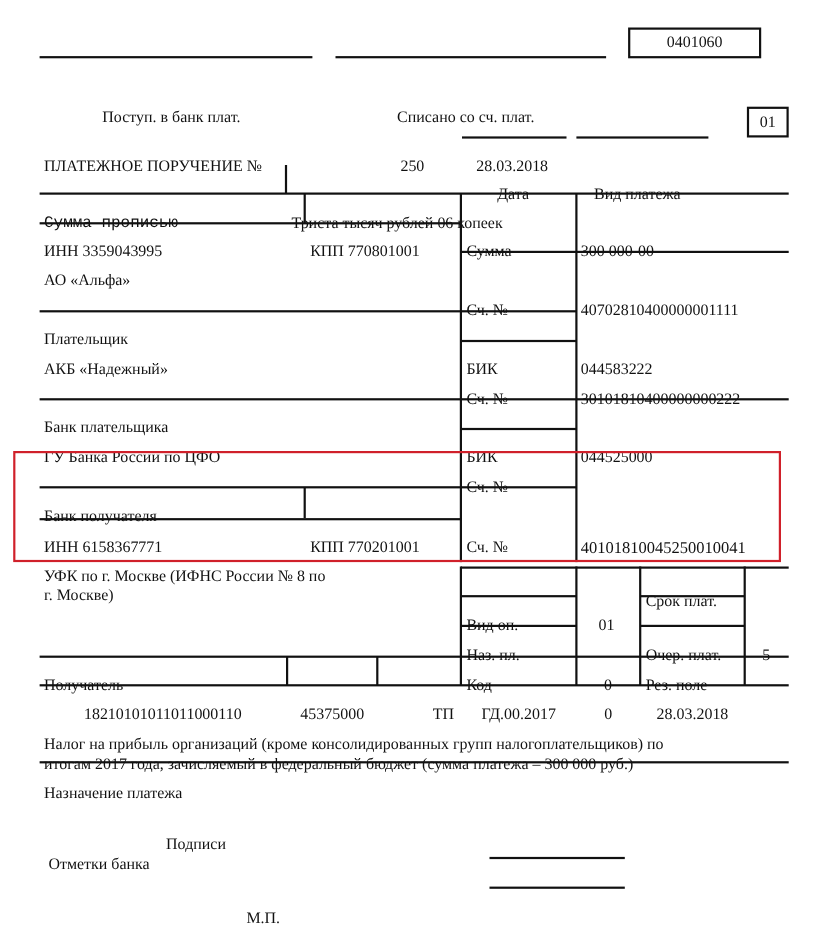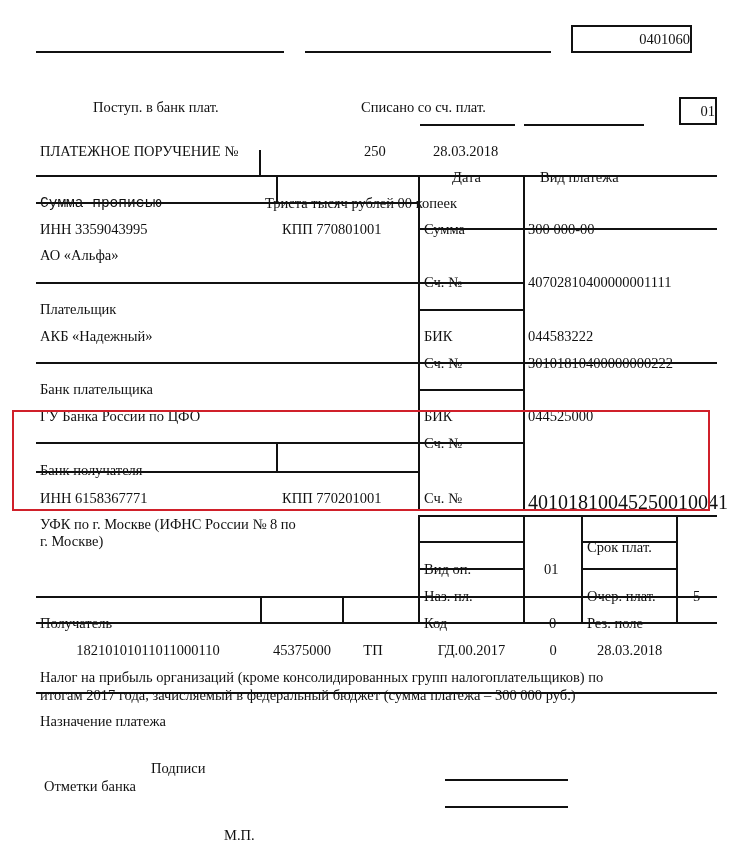--- a/index.html
+++ b/index.html
@@ -2,21 +2,21 @@
 <html><head>
 <meta charset="utf-8">
 <style>
   html, body { margin:0; padding:0; background:#ffffff; }
   body { width:750px; height:842px; position:relative; overflow:hidden;
          font-family:"Liberation Serif", "DejaVu Serif", serif; font-size:14.5px; color:#111; }
   .t { position:absolute; white-space:nowrap; line-height:1;margin-top:40px; }
   .hl { position:absolute; height:0; border-top:2px solid #111; }
   .vl { position:absolute; width:0; border-left:2px solid #111; }
   .box { position:absolute; border:2px solid #111; box-sizing:border-box;
-         display:flex; align-items:center; justify-content:flex-end; }
+         display:flex; align-items:center; justify-content:center; }
   .hilite { position:absolute; border:2px solid #d0202a; box-sizing:border-box; }
   .c { text-align:center; }
 </style>
 </head>
 <body>
 
 <div class="hl" style="left:36px;top:51px;width:248px;"></div>
 <div class="hl" style="left:305px;top:51px;width:246px;"></div>
 <div class="box" style="left:571px;top:25px;width:121px;height:28px;">
   <span>0401060</span>
@@ -30,21 +30,21 @@
 <div class="hl" style="left:420px;top:124px;width:95px;"></div>
 <div class="hl" style="left:524px;top:124px;width:120px;"></div>
 <span class="t" style="left:452px;top:130px;">Дата</span>
 <span class="t" style="left:540px;top:130px;">Вид платежа</span>
 <div class="box" style="left:679px;top:97px;width:38px;height:28px;">
   <span>01</span>
 </div>
 
 <span class="t" style="left:40px;top:156px;font-family:Liberation Mono, monospace;">Сумма прописью</span>
 <div class="vl" style="left:259px;top:150px;height:26px;"></div>
-<span class="t" style="left:265px;top:156px;">Триста тысяч рублей 00 копеек</span>
+<span class="t" style="left:265px;top:156px;">Триста тысяч рублей 06 копеек</span>
 <div class="hl" style="left:36px;top:175px;width:681px;"></div>
 
 <span class="t" style="left:40px;top:182px;">ИНН 3359043995</span>
 <div class="vl" style="left:276px;top:176px;height:27px;"></div>
 <span class="t" style="left:282px;top:182px;">КПП 770801001</span>
 <div class="hl" style="left:36px;top:202px;width:384px;"></div>
 <span class="t" style="left:40px;top:208px;">АО «Альфа»</span>
 <span class="t" style="left:40px;top:262px;">Плательщик</span>
 
 <div class="vl" style="left:418px;top:176px;height:335px;"></div>
@@ -71,21 +71,21 @@
 <span class="t" style="left:528px;top:369px;">044525000</span>
 <div class="hl" style="left:419px;top:389px;width:105px;"></div>
 <span class="t" style="left:424px;top:396px;">Сч. №</span>
 <span class="t" style="left:40px;top:423px;">Банк получателя</span>
 <div class="hl" style="left:36px;top:442px;width:488px;"></div>
 
 <span class="t" style="left:40px;top:451px;">ИНН 6158367771</span>
 <div class="vl" style="left:276px;top:443px;height:28px;"></div>
 <span class="t" style="left:282px;top:451px;">КПП 770201001</span>
 <span class="t" style="left:424px;top:451px;">Сч. №</span>
-<span class="t" style="left:528px;top:452px;font-size:20px;">40101810045250010041</span>
+<span class="t" style="left:528px;top:452px;font-size:15px;">40101810045250010041</span>
 <div class="hl" style="left:36px;top:471px;width:384px;"></div>
 <span class="t" style="left:40px;top:477px;">УФК по г. Москве (ИФНС России № 8 по</span>
 <span class="t" style="left:40px;top:494px;">г. Москве)</span>
 
 <div class="hilite" style="left:12px;top:410px;width:698px;height:101px;"></div>
 
 <div class="hl" style="left:419px;top:515px;width:298px;"></div>
 <div class="vl" style="left:418px;top:515px;height:108px;"></div>
 <div class="vl" style="left:523px;top:515px;height:108px;"></div>
 <div class="vl" style="left:581px;top:515px;height:108px;"></div>
@@ -106,21 +106,21 @@
 <span class="t" style="left:40px;top:576px;">Получатель</span>
 <span class="t" style="left:424px;top:576px;">Код</span>
 <span class="t" style="left:549px;top:576px;">0</span>
 <span class="t" style="left:587px;top:576px;">Рез. поле</span>
 
 <div class="hl" style="left:36px;top:596px;width:681px;"></div>
 <div class="vl" style="left:260px;top:597px;height:26px;"></div>
 <div class="vl" style="left:342px;top:597px;height:26px;"></div>
 <span class="t c" style="left:36px;top:603px;width:224px;">18210101011011000110</span>
 <span class="t c" style="left:262px;top:603px;width:80px;">45375000</span>
-<span class="t c" style="left:330px;top:603px;width:86px;">ТП</span>
+<span class="t c" style="left:360px;top:603px;width:86px;">ТП</span>
 <span class="t c" style="left:420px;top:603px;width:103px;">ГД.00.2017</span>
 <span class="t c" style="left:525px;top:603px;width:56px;">0</span>
 <span class="t c" style="left:583px;top:603px;width:93px;">28.03.2018</span>
 <span class="t c" style="left:678px;top:603px;width:39px;"></span>
 <div class="hl" style="left:36px;top:622px;width:681px;"></div>
 
 <span class="t" style="left:40px;top:630px;">Налог на прибыль организаций (кроме консолидированных групп налогоплательщиков) по</span>
 <span class="t" style="left:40px;top:648px;">итогам 2017 года, зачисляемый в федеральный бюджет (сумма платежа – 300 000 руб.)</span>
 <span class="t" style="left:40px;top:674px;">Назначение платежа</span>
 <div class="hl" style="left:36px;top:692px;width:681px;"></div>

